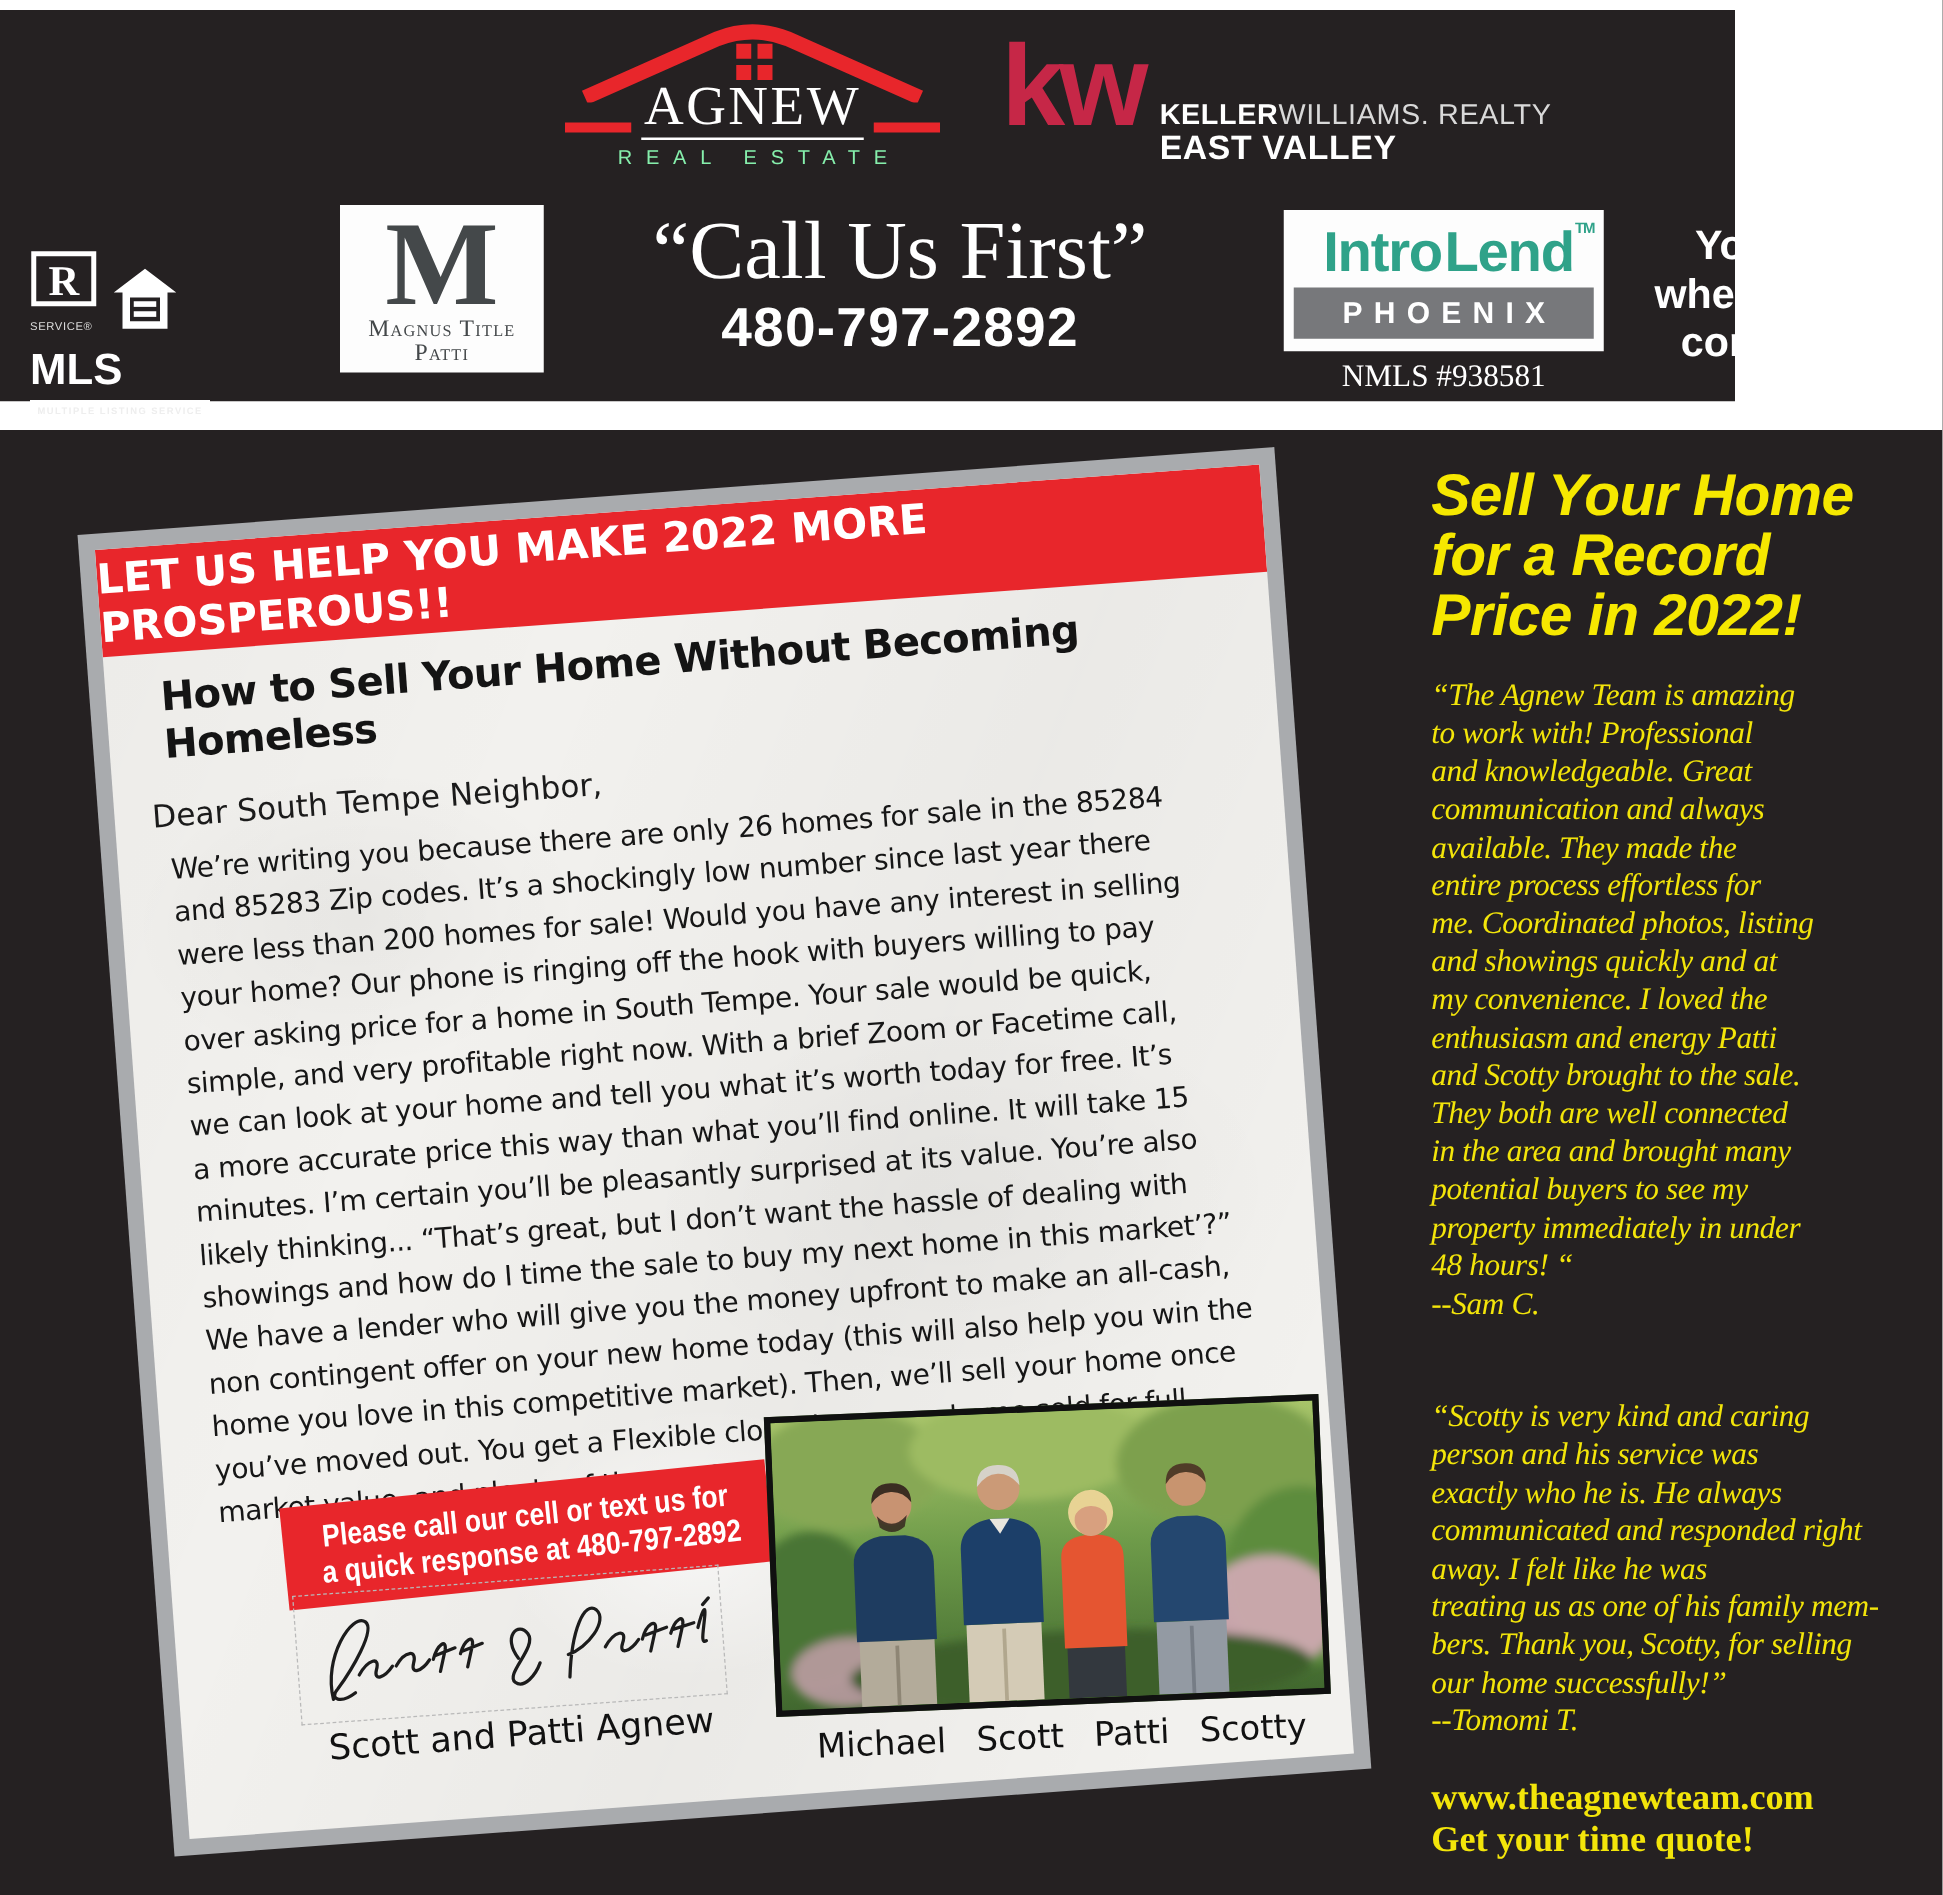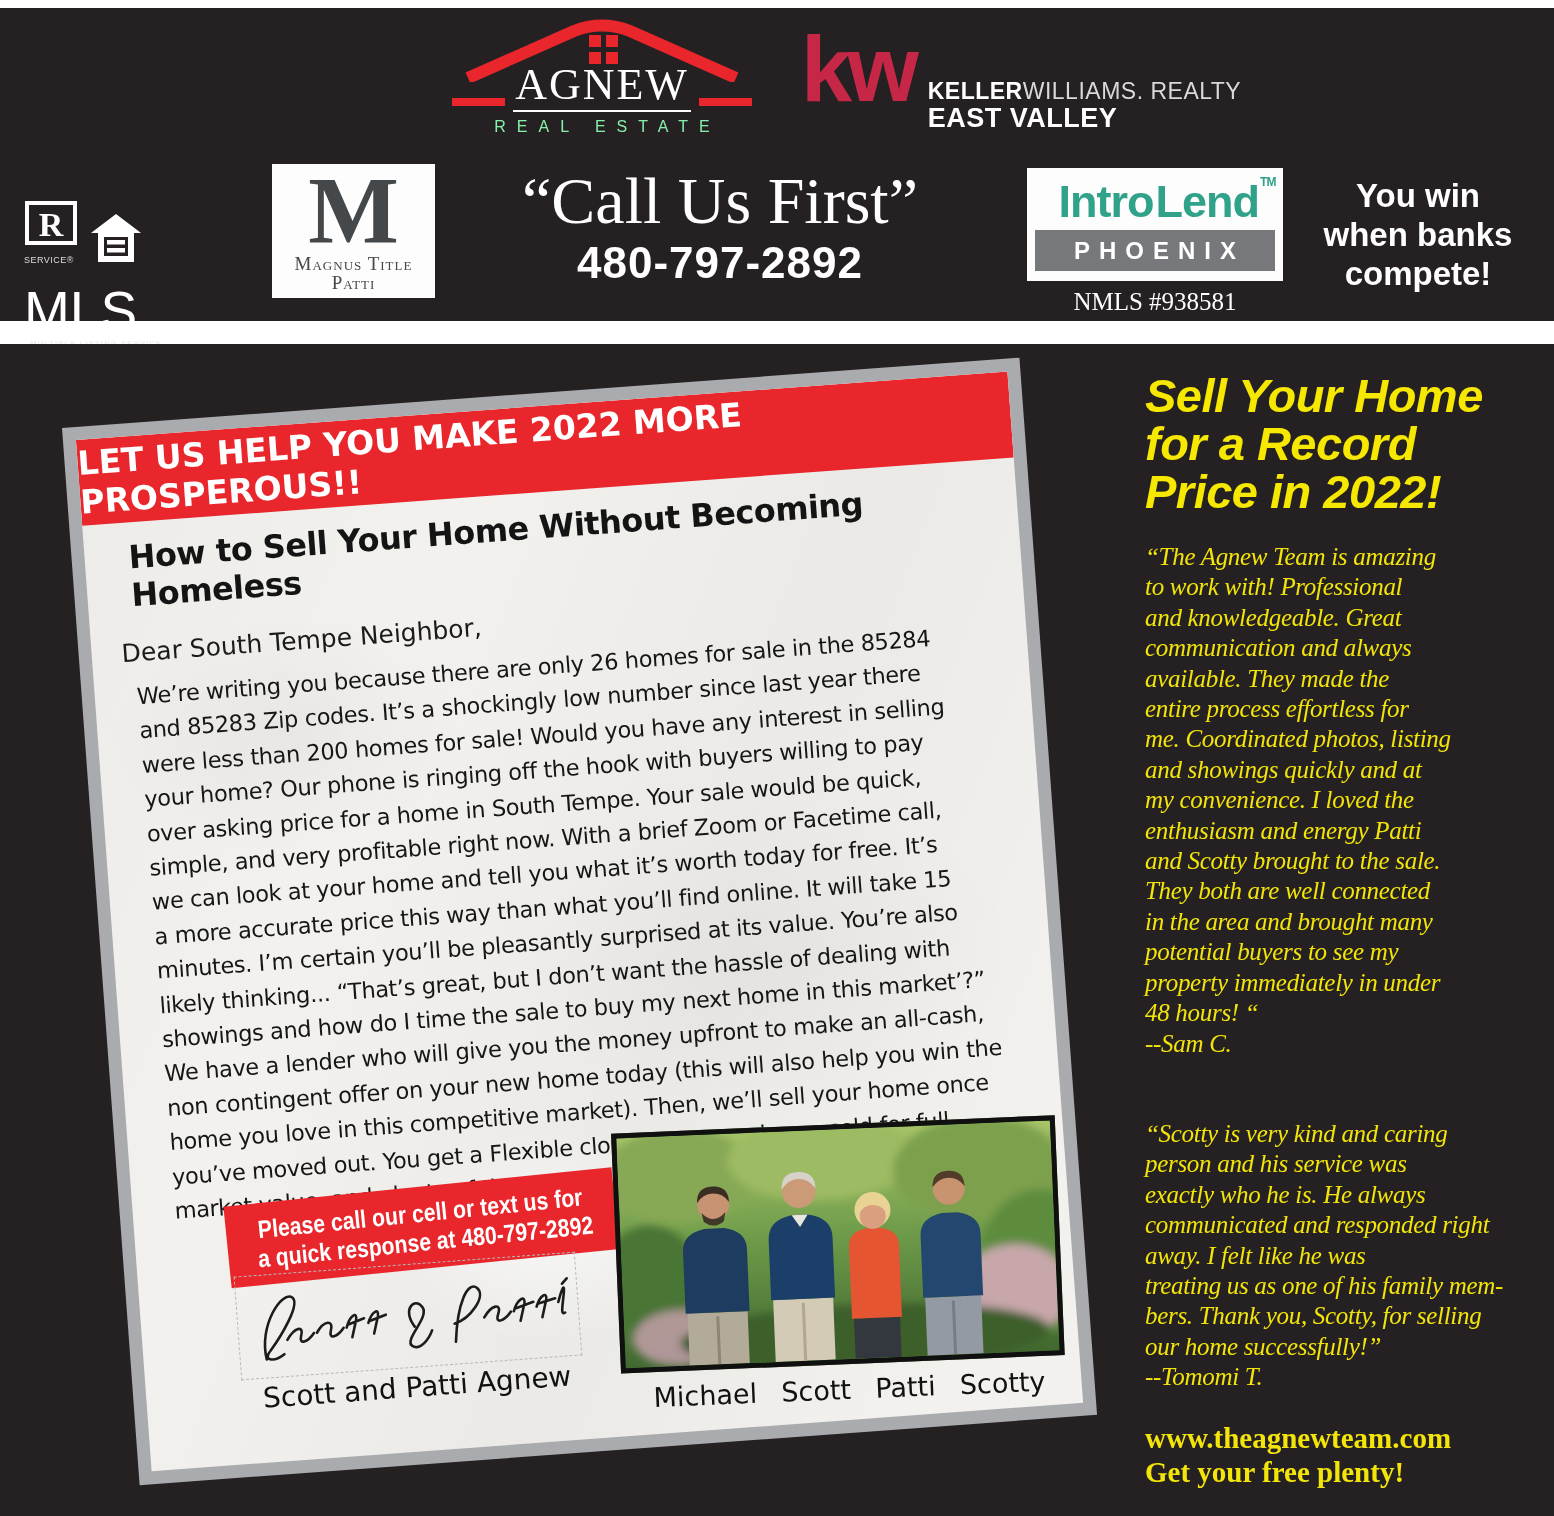--- a/index.html
+++ b/index.html
@@ -1,18 +1,18 @@
 <!DOCTYPE html>
 <html><head>
 <meta charset="utf-8">
 <style>
   html,body{margin:0;padding:0;}
   .page{position:relative;width:1554px;height:1516px;background:#ffffff;overflow:hidden;
         font-family:"Liberation Sans",sans-serif;}
-  .band-top{position:absolute;left:0;top:8px;width:1554px;height:313px;background:#252122;}
+  .band-top{position:absolute;left:0;top:8px;width:1388px;height:313px;background:#252122;}
   .band-main{position:absolute;left:0;top:344px;width:1554px;height:1172px;background:#252122;}
 
   
   .agnew{position:absolute;left:452px;top:10px;width:300px;text-align:center;color:#fff;}
   .agnew-roof{display:block;margin:0 auto;}
   .agnew-row{display:flex;align-items:flex-end;justify-content:center;gap:8px;margin-top:-18px;}
   .agnew-bar{width:60px;height:8px;background:#e8262b;margin-bottom:6px;}
   .agnew-name{font-family:"Liberation Serif",serif;font-size:44px;line-height:42px;letter-spacing:2px;
               border-bottom:2px solid #fff;padding:0 2px 4px;}
   .agnew-sub{font-size:16px;letter-spacing:11px;margin-top:6px;padding-left:11px;color:#86efac;}
@@ -22,21 +22,21 @@
   .kw-mark{font-size:92px;line-height:74px;font-weight:bold;color:#c62747;letter-spacing:-5px;}
   .kw-text{margin-top:20px;}
   .kw-l1{font-size:23px;line-height:25px;color:#d9d9d9;letter-spacing:0.5px;margin-top:27px;}
   .kw-l1 b{color:#fff;}
   .kw-l2{font-size:27px;line-height:29px;font-weight:bold;color:#fff;letter-spacing:0.5px;}
 
   
   .badges{position:absolute;left:24px;top:192px;width:200px;color:#fff;}
   .badge-row{display:flex;gap:10px;align-items:flex-end;}
   .badge-cap{font-size:9px;letter-spacing:0.5px;margin-top:1px;color:#ddd;}
-  .mls{font-size:55px;font-weight:normal;line-height:44px;margin-top:24px;letter-spacing:0px;}
+  .mls{font-size:35px;font-weight:bold;line-height:44px;margin-top:8px;letter-spacing:0px;}
   .mls-bar{border:2px solid #fff;font-size:7.5px;font-weight:bold;letter-spacing:1.2px;
            padding:2px 4px;width:max-content;margin-top:2px;color:#eee;}
 
   
   .magnus{position:absolute;left:272px;top:156px;width:163px;height:134px;background:#fdfdfd;
           color:#44484a;text-align:center;font-family:"Liberation Serif",serif;}
   .magnus-m{font-size:96px;line-height:86px;font-weight:bold;margin-top:4px;}
   .magnus-t{font-variant:small-caps;font-size:19px;line-height:19px;letter-spacing:1px;}
 
   
@@ -273,18 +273,18 @@
 
       </div>
     </div>
 
     <div class="sidebar">
       <div class="sb-h">Sell Your Home<br>for a Record<br>Price in 2022!</div>
       <div class="sb-quote">“The Agnew Team is amazing<br>to work with! Professional<br>and knowledgeable. Great<br>communication and always<br>available. They made the<br>entire process effortless for<br>me. Coordinated photos, listing<br>and showings quickly and at<br>my convenience. I loved the<br>enthusiasm and energy Patti<br>and Scotty brought to the sale.<br>They both are well connected<br>in the area and brought many<br>potential buyers to see my<br>property immediately in under<br>48 hours! “<br>--Sam C.</div>
       <div class="sb-quote sb-quote2">“Scotty is very kind and caring<br>person and his service was<br>exactly who he is. He always<br>communicated and responded right<br>away. I felt like he was<br>treating us as one of his family mem-<br>bers. Thank you, Scotty, for selling<br>our home successfully!”<br>--Tomomi T.</div>
       <div class="sb-site">
         <div>www.theagnewteam.com</div>
-        <div>Get your free plenty!</div>
+        <div>Get your time quote!</div>
       </div>
     </div>
 
   </div>
 </div>
 
 </body></html>

